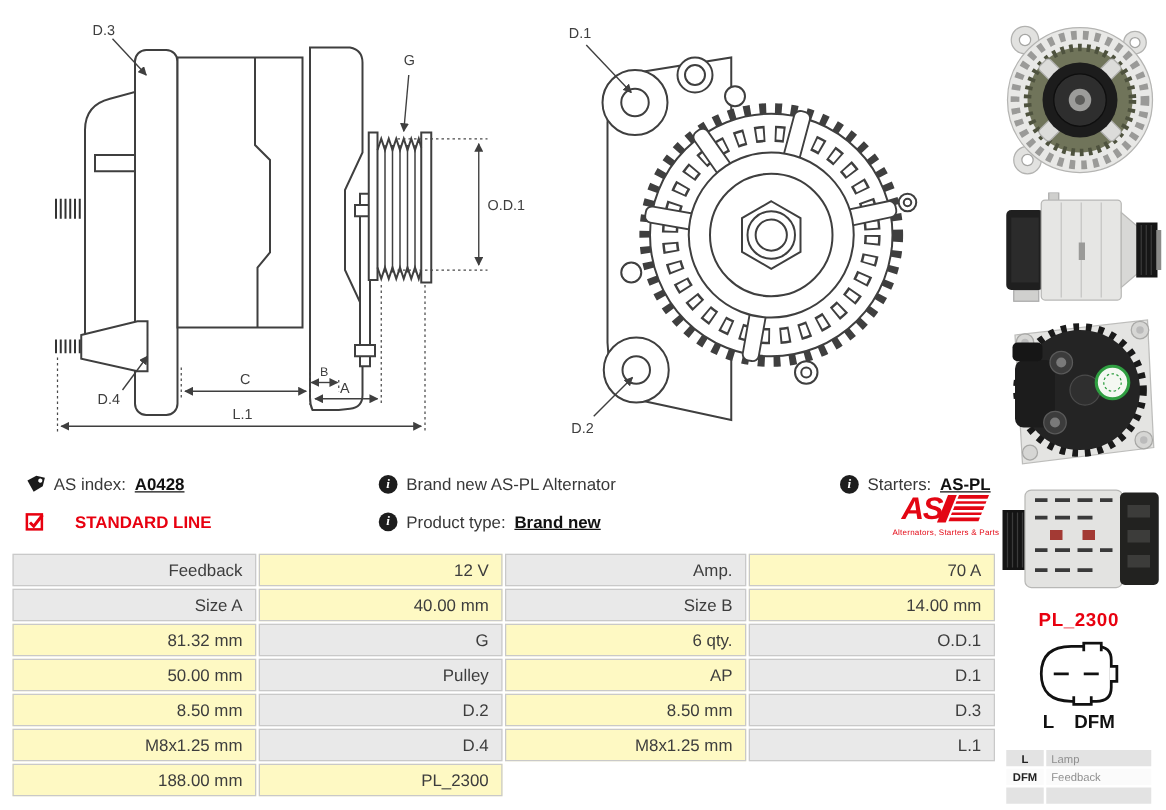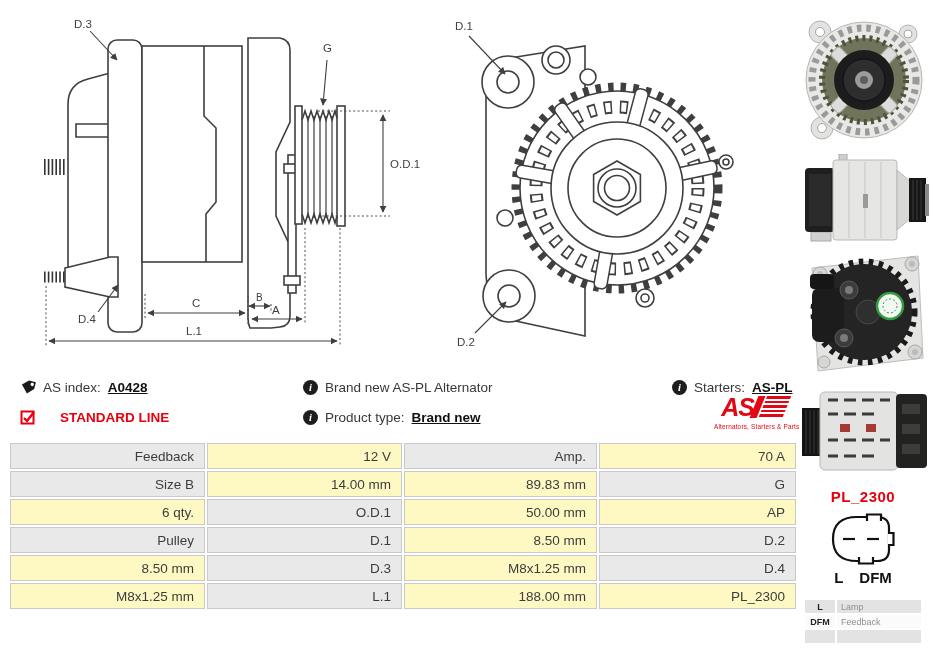--- a/index.html
+++ b/index.html
@@ -299,31 +299,33 @@
   </div>
   <div class="logo-tagline">Alternators, Starters &amp; Parts</div>
 </div>
 
 <div class="spec-table">
   <div class="cell lbl">Feedback</div>
   <div class="cell val">12 V</div>
   <div class="cell lbl">Amp.</div>
   <div class="cell val">70 A</div>
 
+  <div class="cell lbl">Size A</div>
+  <div class="cell val">40.00 mm</div>
   <div class="cell lbl">Size B</div>
   <div class="cell val">14.00 mm</div>
 
-  <div class="cell val">89.83 mm</div>
+  <div class="cell val">81.32 mm</div>
   <div class="cell lbl">G</div>
   <div class="cell val">6 qty.</div>
 
   <div class="cell lbl">O.D.1</div>
   <div class="cell val">50.00 mm</div>
+  <div class="cell lbl">Pulley</div>
   <div class="cell val">AP</div>
-  <div class="cell lbl">Pulley</div>
 
   <div class="cell lbl">D.1</div>
   <div class="cell val">8.50 mm</div>
   <div class="cell lbl">D.2</div>
   <div class="cell val">8.50 mm</div>
 
   <div class="cell lbl">D.3</div>
   <div class="cell val">M8x1.25 mm</div>
   <div class="cell lbl">D.4</div>
   <div class="cell val">M8x1.25 mm</div>

